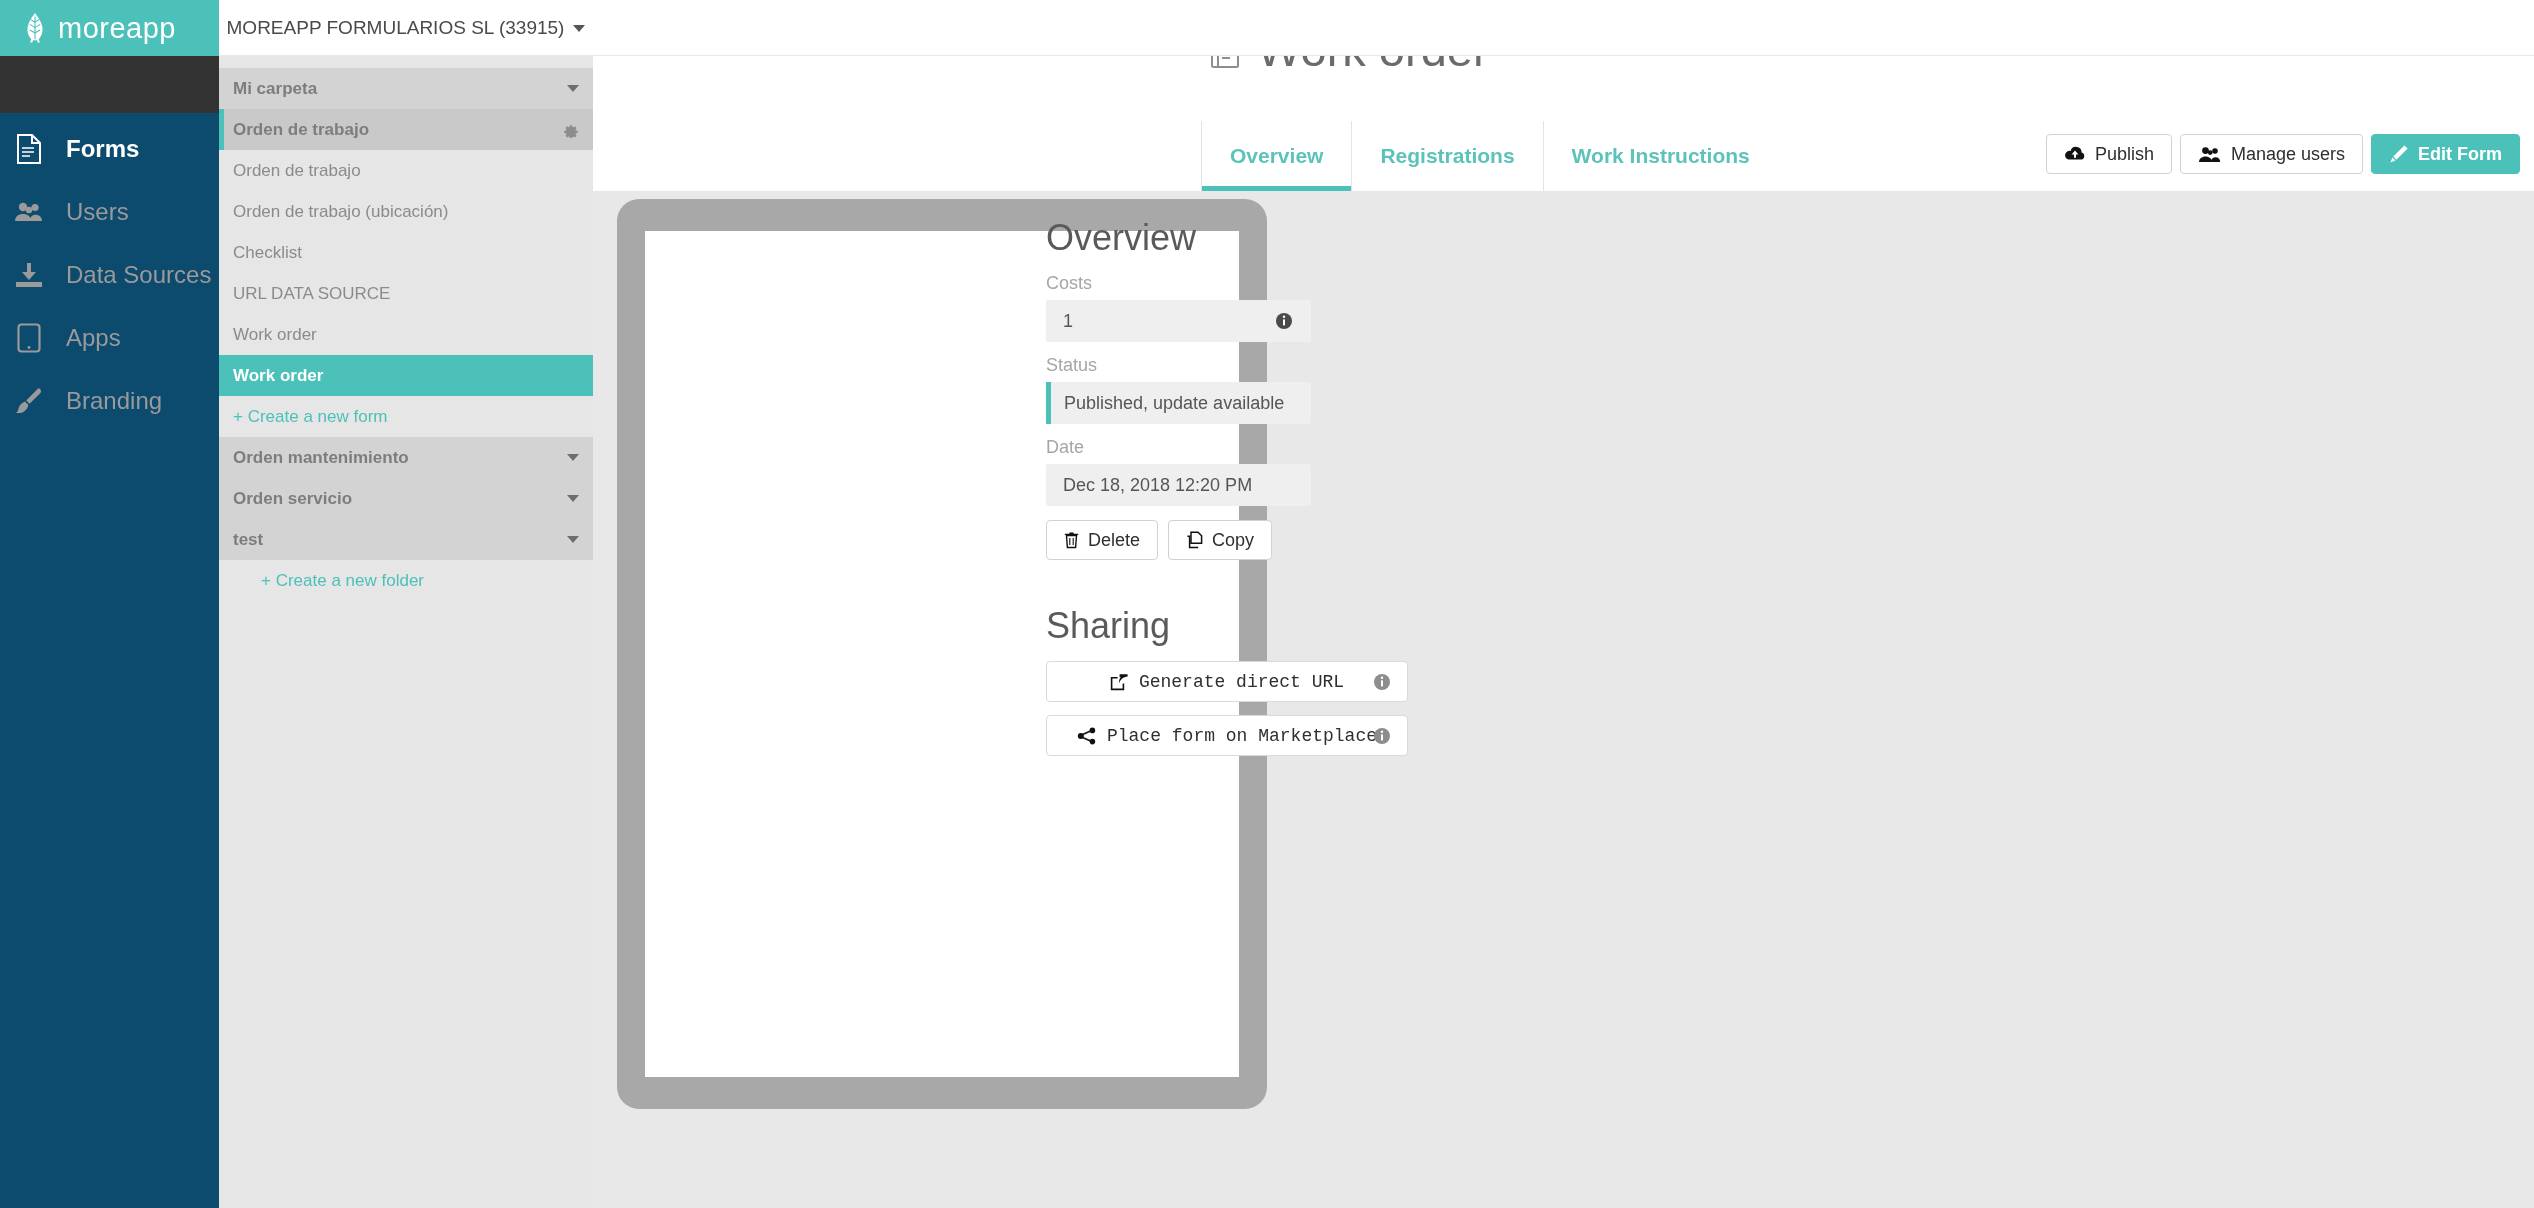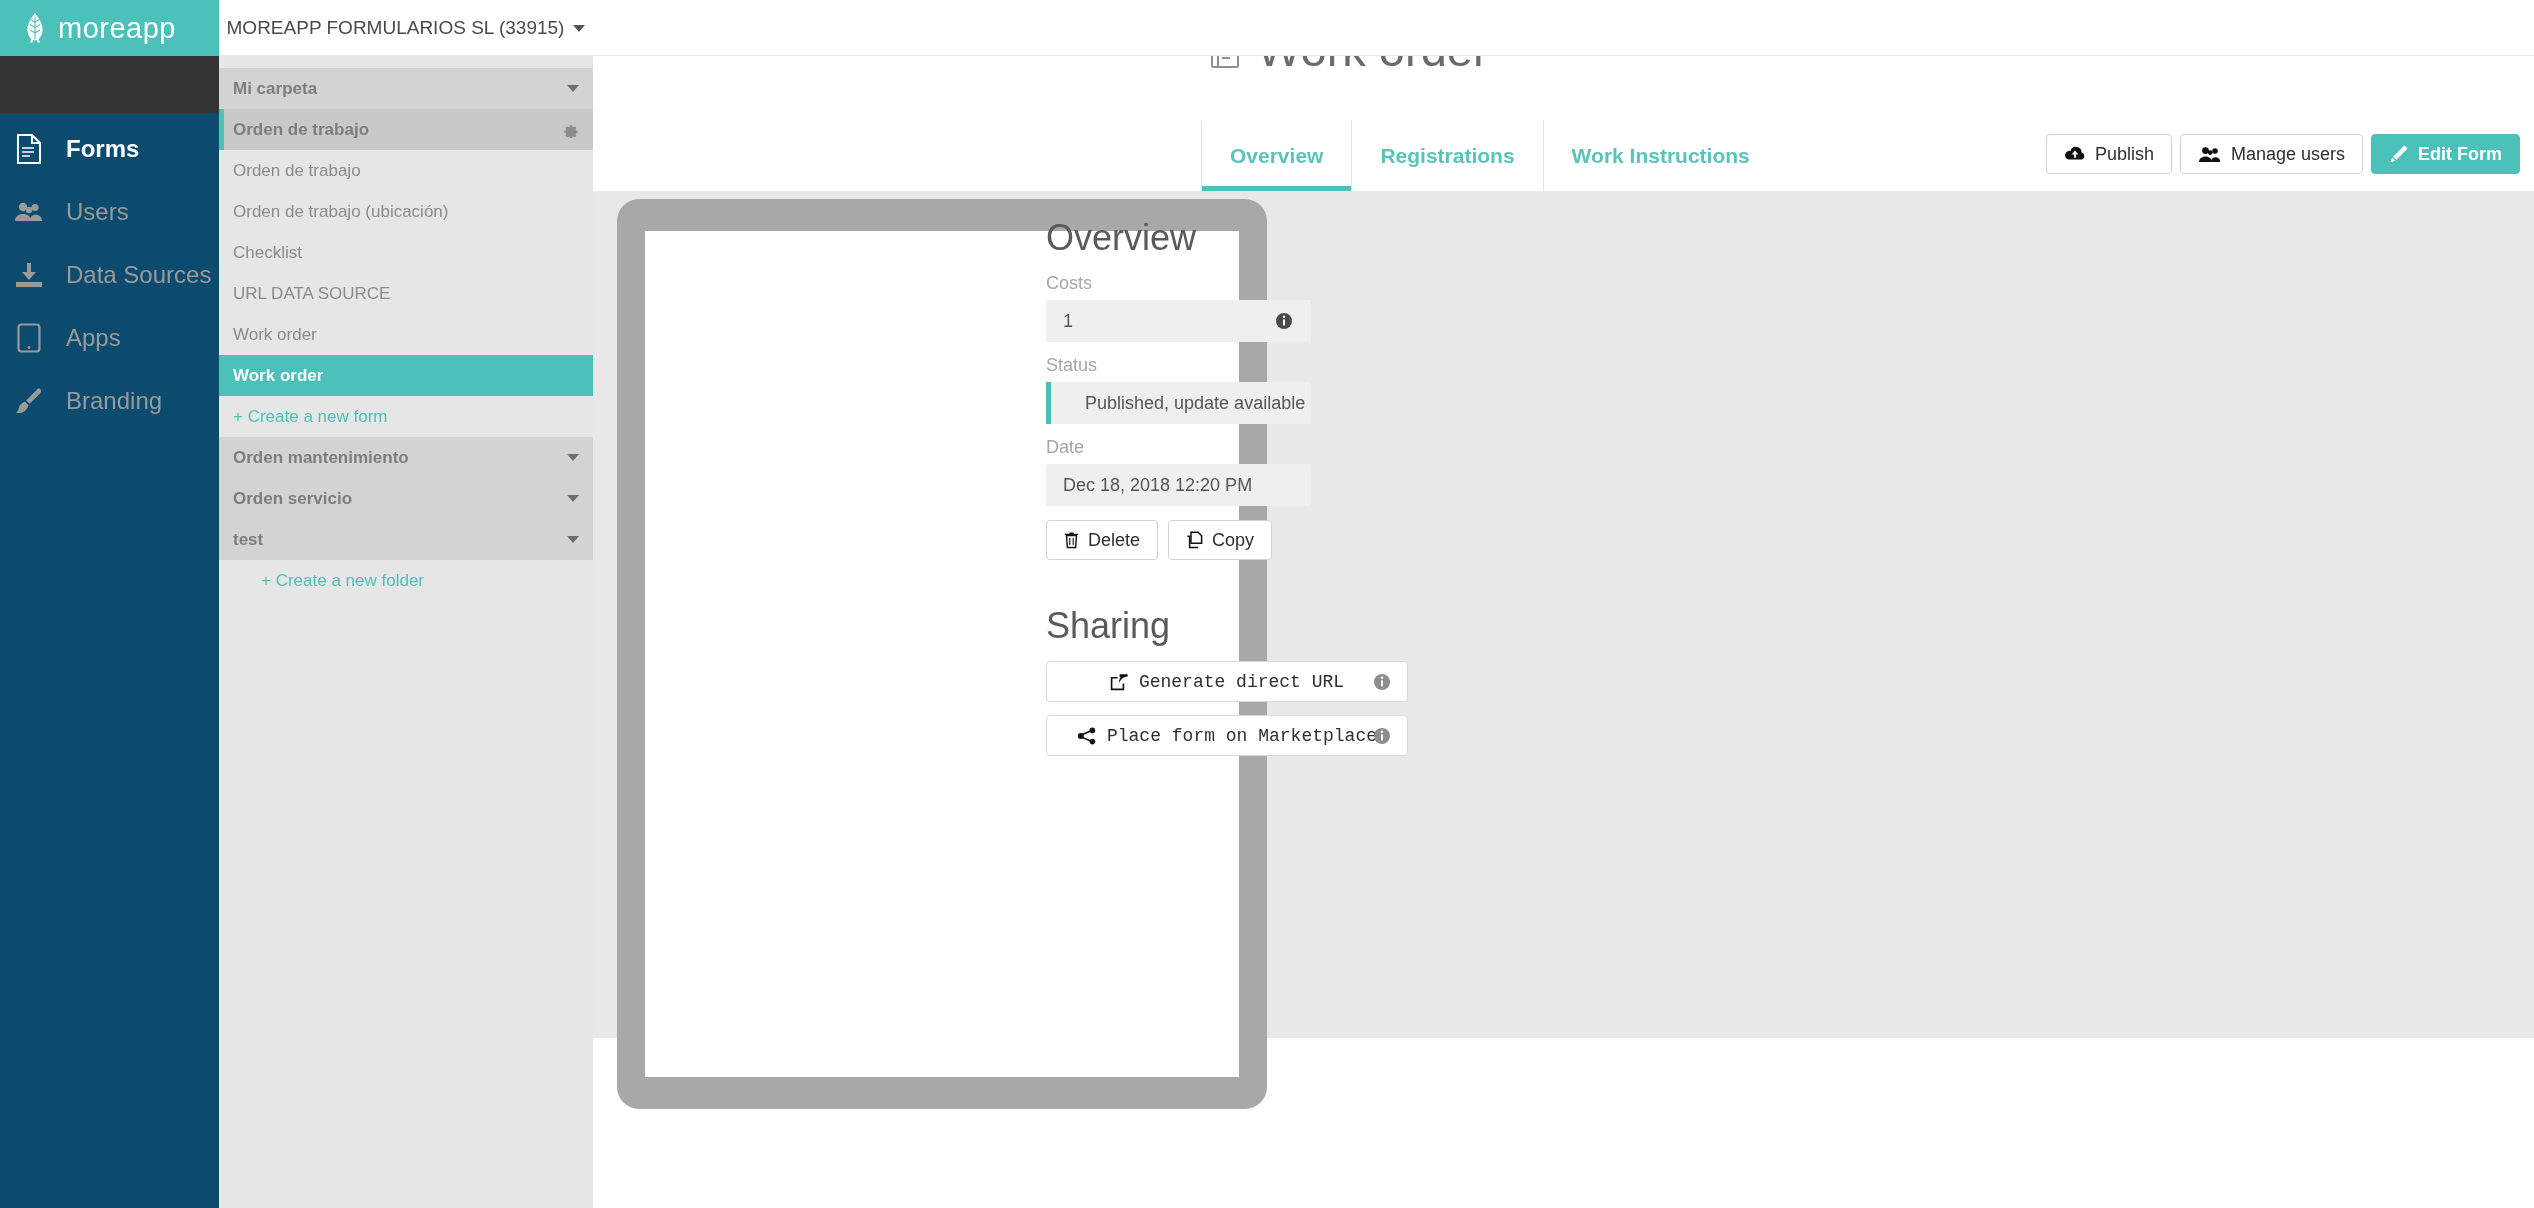--- a/index.html
+++ b/index.html
@@ -73,21 +73,21 @@
   }
   .gear { width: 17px; height: 17px; opacity: .65; }
   .tree-create {
     display: flex; align-items: center; height: 41px; padding-left: 14px;
     font-size: 17px; color: #4cc1b9; background: #e6e6e6; cursor: pointer; font-weight: 500;
   }
   .tree-create.folderlevel { background: #e6e6e6; margin-left: 28px; }
   .tree-fill { flex: 1; background: #e6e6e6; }
 
   
-  .main { flex: 1; height: 1038px; display: flex; flex-direction: column; background: #ffffff; position: relative; }
+  .main { flex: 1; height: 1208px; display: flex; flex-direction: column; background: #ffffff; position: relative; }
   .main-header { height: 121px; background: #ffffff; position: relative; }
   .page-title {
     position: absolute; left: 617px; top: 22px;
     display: flex; align-items: center; gap: 13px;
     font-size: 47px; color: #6b6b6b; font-weight: 300; white-space: nowrap;
   }
   .title-ico { width: 34px; height: 38px; }
 
   .tabbar {
     position: relative; height: 70px; background: #ffffff;
@@ -132,21 +132,21 @@
   .overview {
     position: absolute; left: 453px; top: 26px; width: 520px;
   }
   .ov-title { font-size: 36px; color: #5a5a5a; font-weight: 300; margin-bottom: 14px; }
   .ov-label { font-size: 18px; color: #a6a6a6; margin-bottom: 6px; }
   .ov-field {
     position: relative; background: #efefef; height: 42px; border-radius: 2px;
     display: flex; align-items: center; padding-left: 17px; margin-bottom: 13px;
     font-size: 18px; color: #565656; width: 265px;
   }
-  .ov-field.status { padding-left: 39px; }
+  .ov-field.status { padding-left: 18px; }
   .ov-field.status::before {
     content: ""; position: absolute; left: 0; top: 0; bottom: 0; width: 5px; background: #4cc1b9;
   }
   .ov-field .info { position: absolute; right: 18px; top: 12px; }
   .ov-btnrow { display: flex; gap: 10px; margin-top: 14px; }
   .ov-section-title { font-size: 36px; color: #5a5a5a; font-weight: 300; margin: 45px 0 14px 0; }
   .share-btn {
     position: relative; width: 362px; height: 41px; background: #ffffff;
     border: 1px solid #d9d9d9; border-radius: 4px; margin-bottom: 13px;
     display: flex; align-items: center; justify-content: center; gap: 10px;

